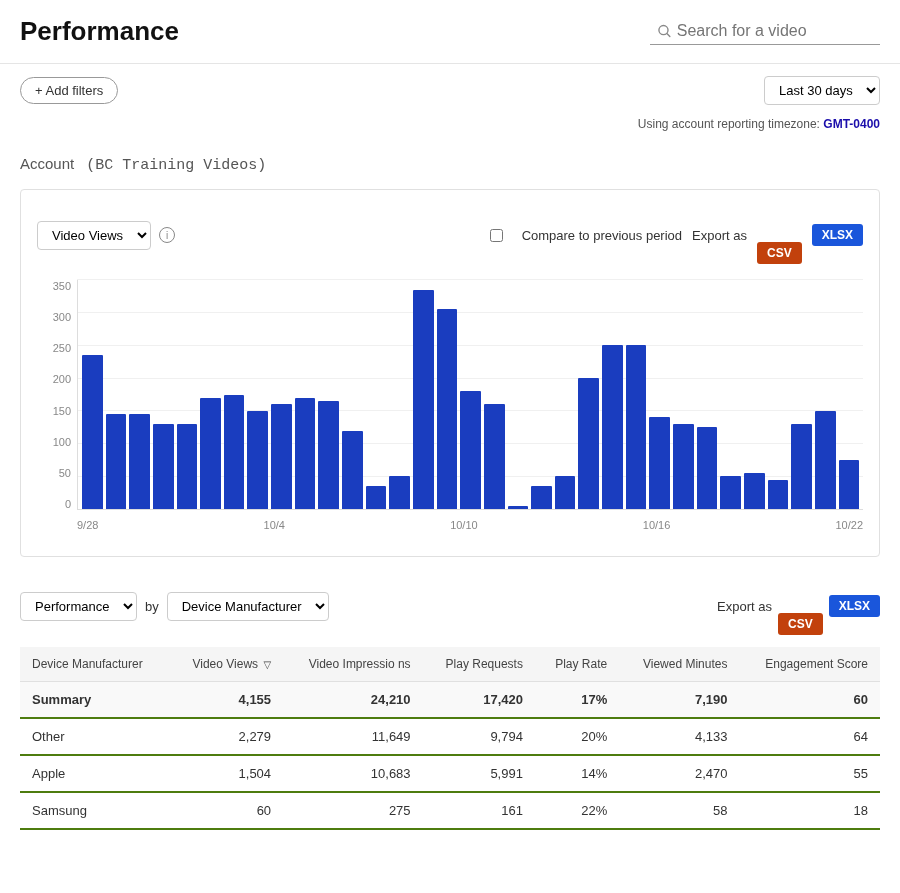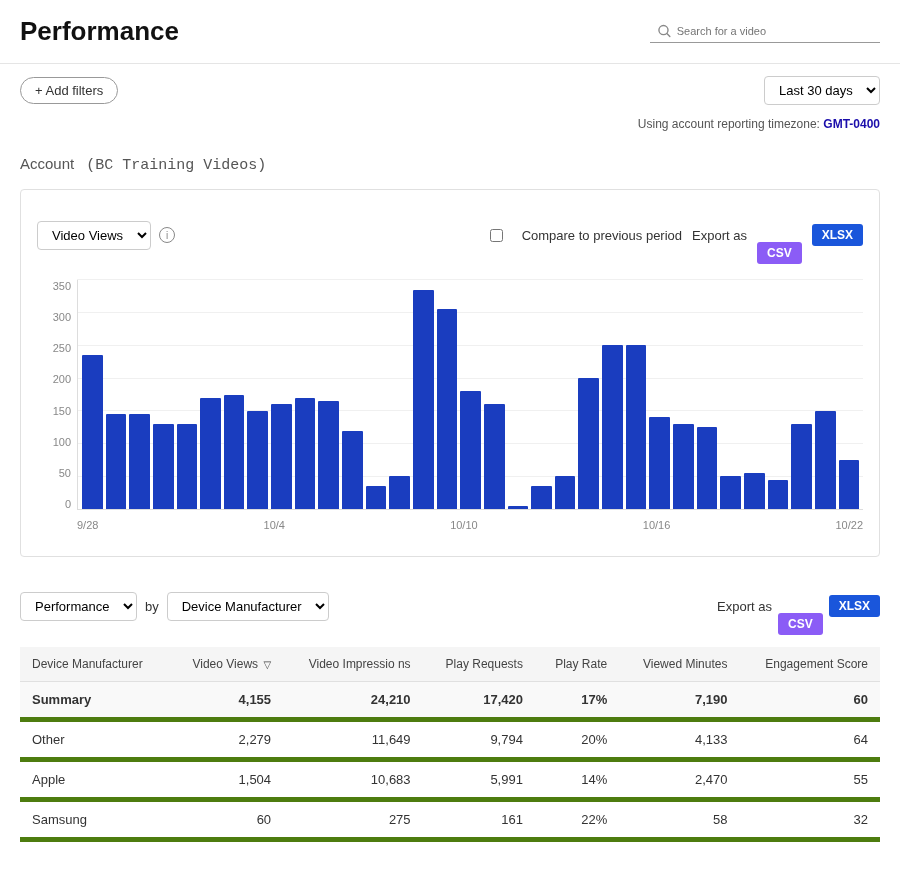--- a/index.html
+++ b/index.html
@@ -27,21 +27,21 @@
       color: #888;
       font-size: 13px;
     }
     .search-icon-svg {
       margin-right: 6px;
       color: #888;
     }
     .search-input {
       border: none;
       outline: none;
-      font-size: 11px;
+      font-size: 16px;
       color: #a16207;
       width: 100%;
       background: transparent;
     }
 
     
     .filters-bar {
       display: flex;
       align-items: center;
       justify-content: space-between;
@@ -152,21 +152,21 @@
     }
     .export-btn {
       padding: 4px 10px;
       font-size: 12px;
       font-weight: 600;
       border: none;
       border-radius: 3px;
       cursor: pointer;
     }
     .export-btn.csv {
-      background: #8b5cf6;
+      background: #c2410c;
       color: #fff;
       margin-top: 36px;
     }
     .export-btn.xlsx {
       background: #1a56db;
       color: #fff;
     }
 
     
     .bar-chart-wrapper {
@@ -293,21 +293,21 @@
       border-bottom: 1px solid #e0e0e0;
       font-size: 12px;
       vertical-align: bottom;
     }
     .data-table th:first-child {
       text-align: left;
     }
     .data-table td {
       padding: 10px 12px;
       text-align: right;
-      border-bottom: 5px solid #4d7c0f;
+      border-bottom: 2px solid #4d7c0f;
       color: #333;
     }
     .data-table td:first-child {
       text-align: left;
     }
     .summary-row td {
       font-weight: 700;
       background: #f9f9f9;
     }
     .link-cell {
@@ -507,17 +507,17 @@
         <td>2,470</td>
         <td>55</td>
       </tr>
       <tr>
         <td class="link-cell">Samsung</td>
         <td>60</td>
         <td>275</td>
         <td>161</td>
         <td>22%</td>
         <td>58</td>
-        <td>32</td>
+        <td>18</td>
       </tr>
     </tbody>
   </table>
 </div>
 
 </body></html>

